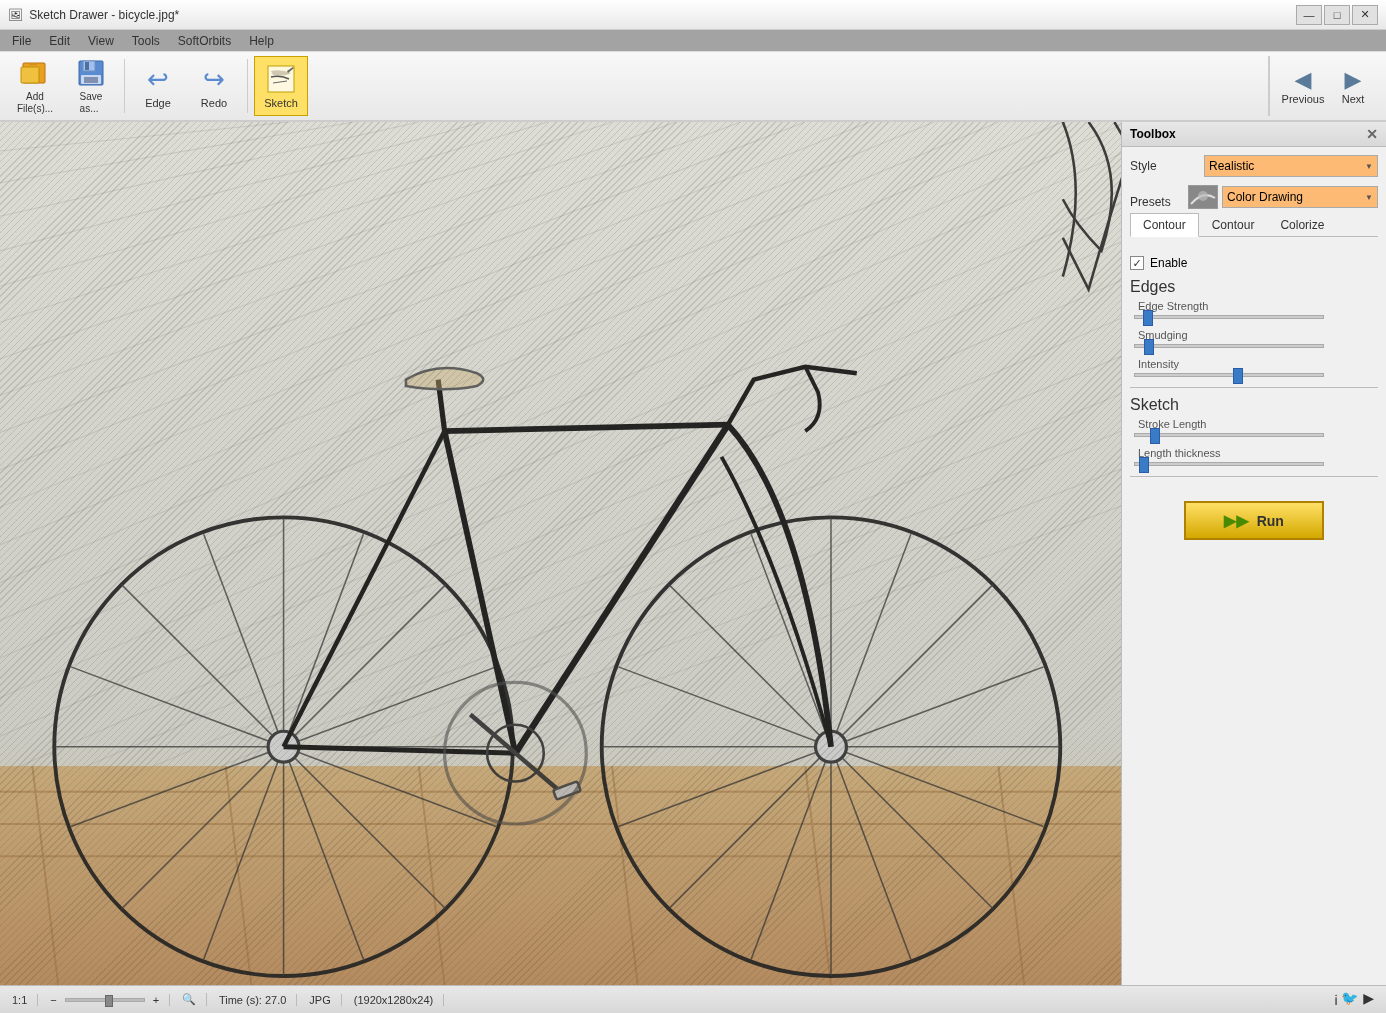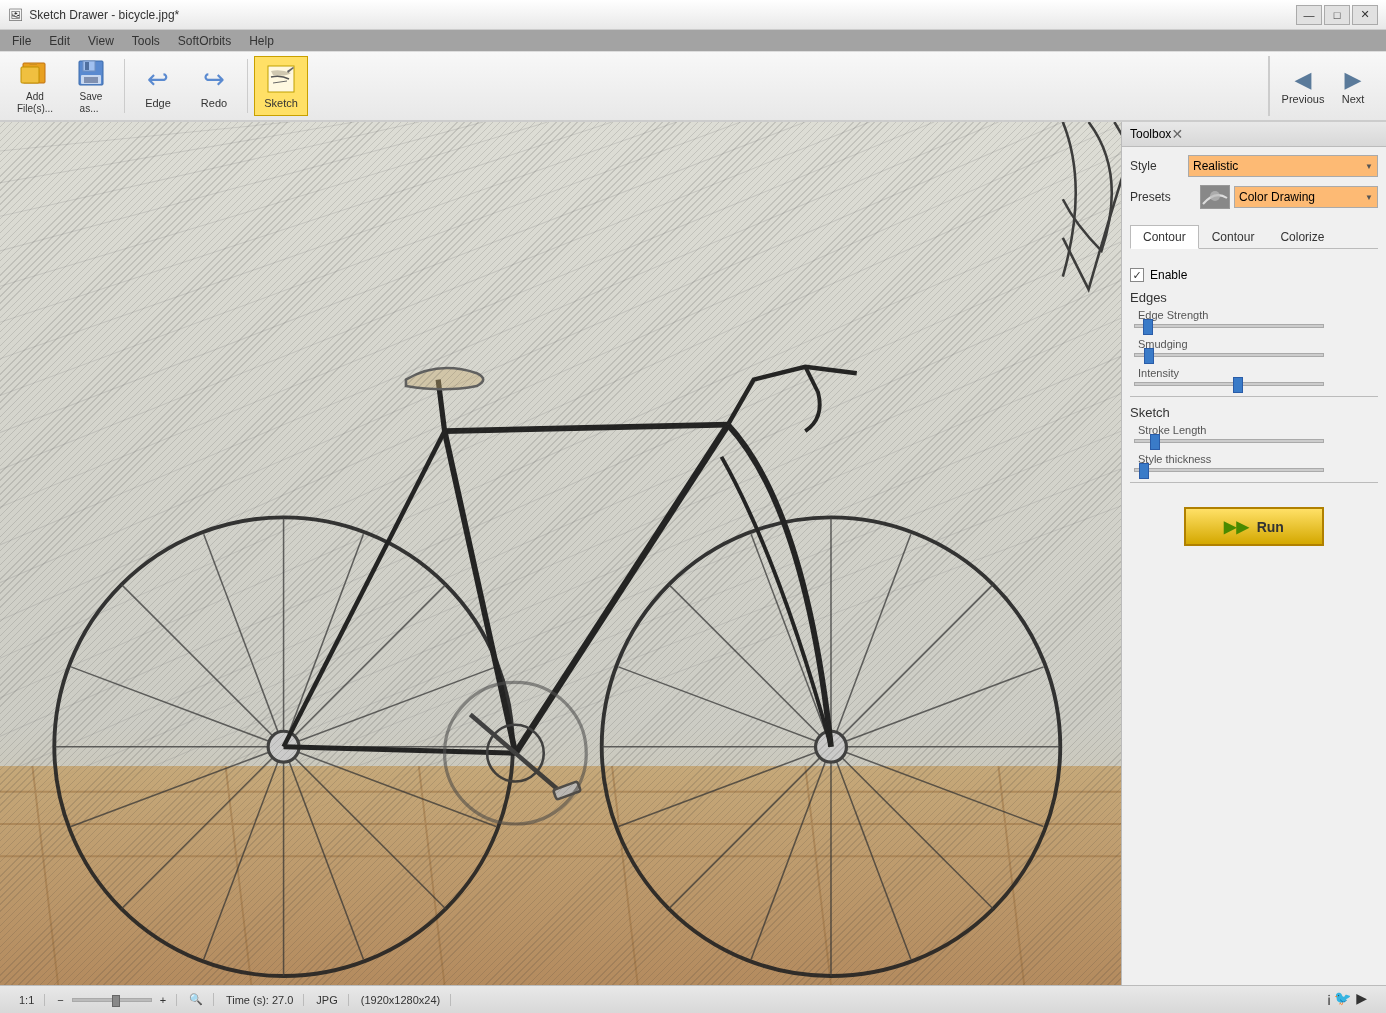--- a/index.html
+++ b/index.html
@@ -105,36 +105,37 @@
       width: 265px;
       background: #f0f0f0;
       border-left: 1px solid #bbb;
       display: flex;
       flex-direction: column;
       overflow-y: auto;
     }
     .toolbox-header {
       background: linear-gradient(to bottom, #e8e8e8, #d8d8d8);
       padding: 4px 8px;
-      font-weight: normal;
+      font-weight: bold;
       font-size: 12px;
       display: flex;
+      justify-content: space-between;
       align-items: center;
       border-bottom: 1px solid #bbb;
     }
     .toolbox-close {
       cursor: pointer; font-size: 14px; color: #666;
     }
     .toolbox-body { padding: 8px; }
 
     .form-row {
       display: flex;
       align-items: center;
       margin-bottom: 8px;
-      gap: 8px;
+      gap: 24px;
     }
     .form-label { font-size: 12px; color: #333; min-width: 50px; }
 
     .dropdown-select {
       flex: 1;
       height: 22px;
       border: 1px solid #aaa;
       background: #fdba74;
       font-size: 12px;
       padding: 1px 4px;
@@ -153,23 +154,23 @@
       content: '▼';
       position: absolute;
       right: 5px;
       font-size: 8px;
       pointer-events: none;
       color: #555;
     }
 
     .presets-row {
       display: flex;
-      align-items: center;
-      margin-bottom: 16px;
-      gap: 20px;
+      align-items: flex-end;
+      margin-bottom: 4px;
+      gap: 8px;
     }
     .presets-icon {
       width: 30px; height: 24px;
       background: linear-gradient(135deg, #888 0%, #ccc 50%, #888 100%);
       border: 1px solid #999;
       font-size: 9px;
       display: flex; align-items: center; justify-content: center;
       color: white;
     }
 
@@ -204,21 +205,21 @@
       width: 14px; height: 14px;
       border: 1px solid #888;
       background: white;
       display: flex; align-items: center; justify-content: center;
       cursor: pointer;
       font-size: 11px; color: #333;
     }
 
     
     .section-label {
-      font-size: 13px;
+      font-size: 16px;
       font-weight: normal;
       color: #333;
       margin-bottom: 4px;
     }
     .sub-label {
       font-size: 11px;
       color: #555;
       margin-bottom: 3px;
       padding-left: 4px;
     }
@@ -264,21 +265,21 @@
     }
     .run-icon { font-size: 16px; color: #4a8a00; }
 
     
     .status-bar {
       height: 28px;
       background: linear-gradient(to bottom, #e8e8e8, #d8d8d8);
       border-top: 1px solid #bbb;
       display: flex;
       align-items: center;
-      padding: 0 19px;
+      padding: 0 12px;
       font-size: 11px;
       color: #333;
       gap: 12px;
     }
     .status-section {
       display: flex; align-items: center; gap: 4px;
       border-right: 1px solid #bbb;
       padding-right: 10px;
     }
     .status-section:last-child { border-right: none; }
@@ -665,21 +666,21 @@
       <div class="section-label">Sketch</div>
 
       <div class="slider-row">
         <div class="sub-label">Stroke Length</div>
         <div class="slider-track">
           <div class="slider-thumb" style="left: 8%;"></div>
         </div>
       </div>
 
       <div class="slider-row">
-        <div class="sub-label">Style thickness</div>
+        <div class="sub-label">Length thickness</div>
         <div class="slider-track">
           <div class="slider-thumb" style="left: 2%;"></div>
         </div>
       </div>
 
       <div class="divider-line"></div>
 
       <div style="display:flex;justify-content:center;">
         <button class="run-btn">
           <span class="run-icon">▶▶</span>

